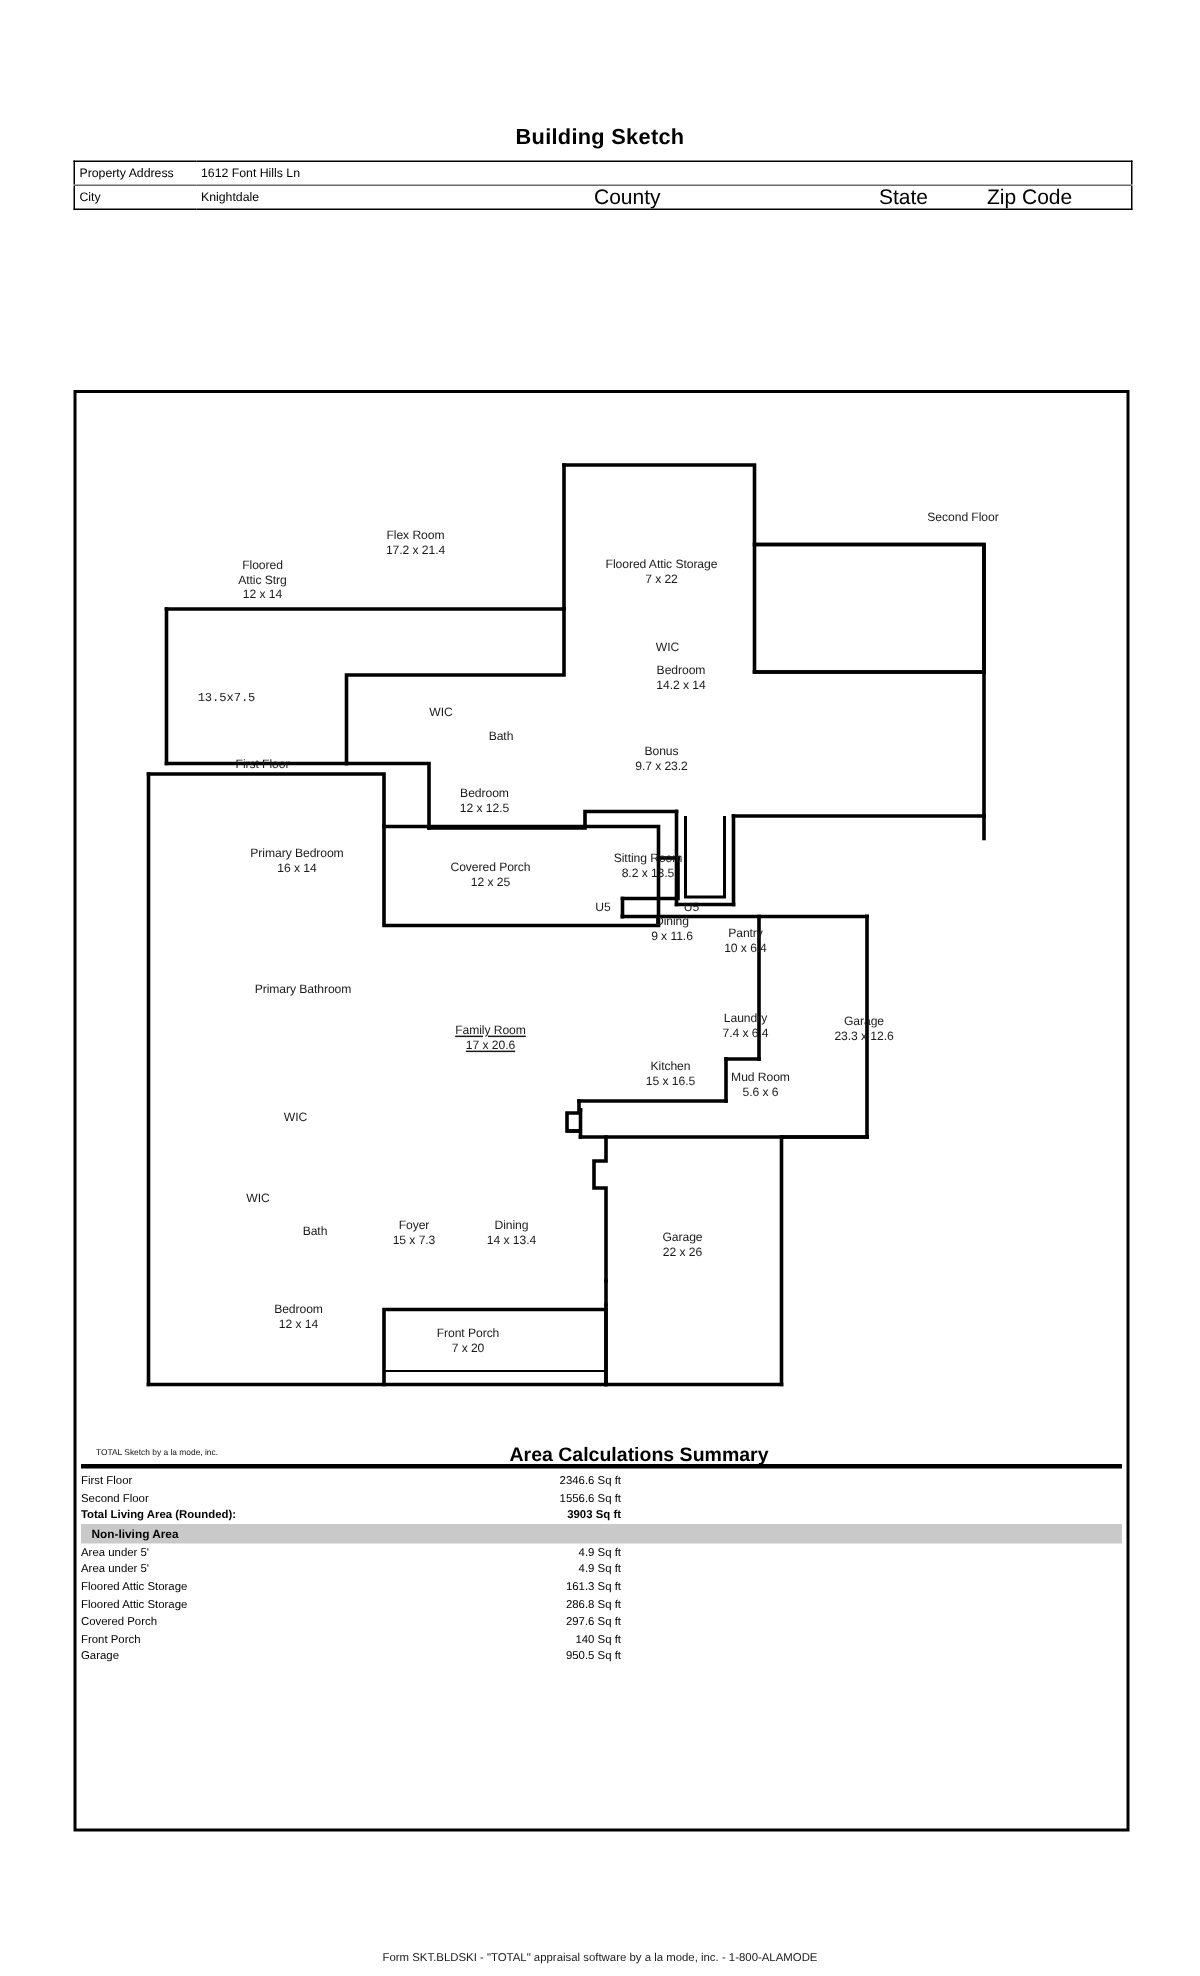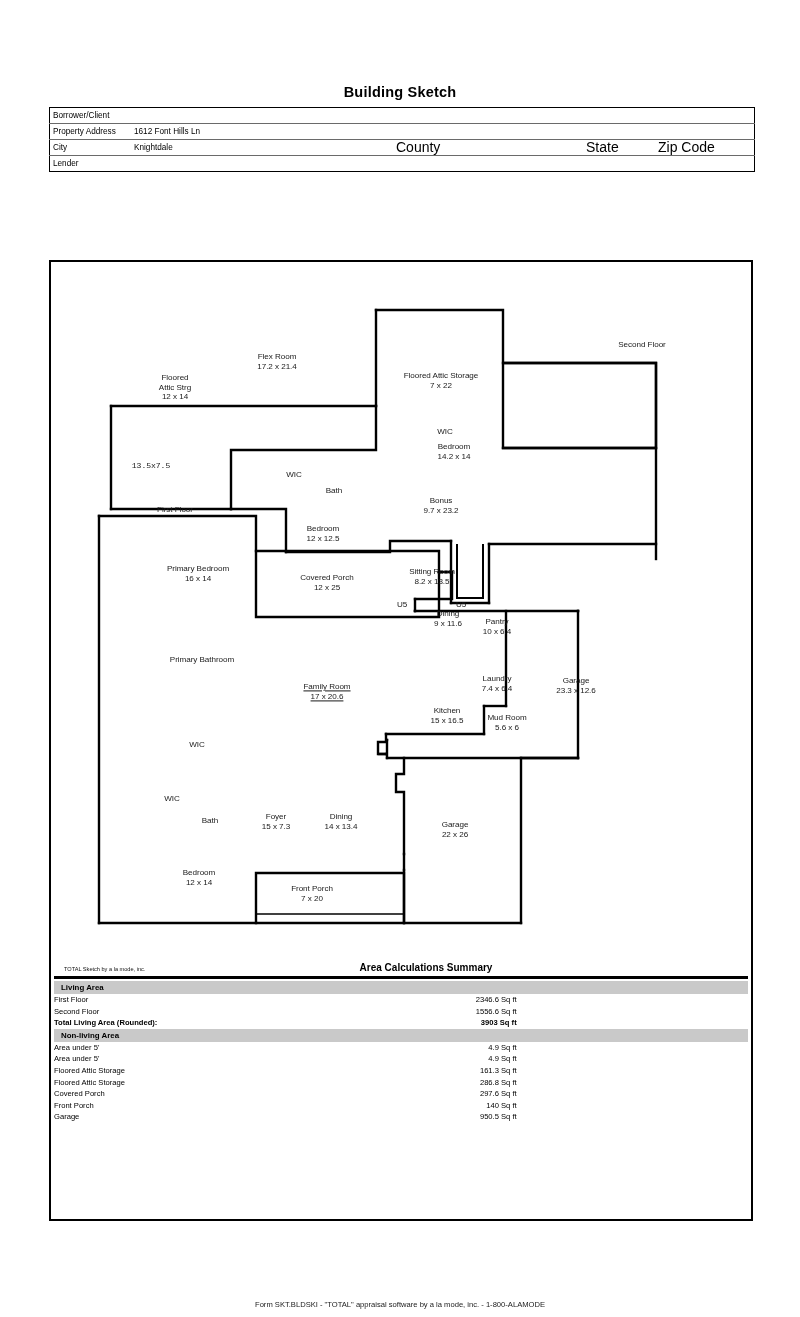--- a/index.html
+++ b/index.html
@@ -110,21 +110,21 @@
     left: 13px; top: 704px;
     font-size: 5.6px;
     color: #111;
     white-space: nowrap;
   }
   .calc-title {
     position: absolute;
     left: 0; top: 700px;
     width: 100%;
     text-align: center;
-    font-size: 10px;
+    font-size: 13px;
     font-weight: bold;
     padding-left: 50px;
     box-sizing: border-box;
   }
   .calc-rule {
     position: absolute;
     left: 3px; top: 714px;
     width: calc(100% - 6px);
     height: 2.6px;
     background: #000;
@@ -174,40 +174,32 @@
 </style>
 </head>
 <body>
 
 <div id="page">
 
   <div class="doc-title">Building Sketch</div>
 
   <table class="hdr-table">
     <tbody>
-        <tr>
-      <td class="hdr-lbl">Borrower/Client</td>
-      <td class="hdr-val"></td>
-    </tr>
     <tr>
       <td class="hdr-lbl">Property Address</td>
       <td class="hdr-val">1612 Font Hills Ln</td>
     </tr>
     <tr>
       <td class="hdr-lbl">City</td>
       <td class="hdr-val cellpair">
         <span>Knightdale</span>
         <span class="inline-lbl" style="left:265px;">County</span>
         <span class="inline-lbl" style="left:455px;">State</span>
         <span class="inline-lbl" style="left:527px;">Zip Code</span>
       </td>
-    </tr>
-    <tr>
-      <td class="hdr-lbl">Lender</td>
-      <td class="hdr-val"></td>
     </tr>
   </tbody>
     </table>
 
   <div class="sketch-frame">
 
     <div class="sketch-canvas">
       <svg width="699" height="956" viewBox="0 0 699 956" xmlns="http://www.w3.org/2000/svg">
         <g fill="none" stroke="#000000" stroke-width="2.4" stroke-linejoin="miter" stroke-linecap="square">
 
@@ -315,23 +307,20 @@
         <div class="fp-label" style="left: 148px; top: 616px;">Bedroom<br>12 x 14</div>
         <div class="fp-label" style="left: 261px; top: 632px;">Front Porch<br>7 x 20</div>
       </div>
 
     <div class="calc-wrap">
       <div class="sketch-credit">TOTAL Sketch by a la mode, inc.</div>
       <div class="calc-title">Area Calculations Summary</div>
       <div class="calc-rule"></div>
       <table class="calc-table">
         <tbody id="calc-body">
-            <tr class="section">
-              <td colspan="3" style="padding-left: 7px;">Living Area</td>
-            </tr>
             <tr>
               <td class="c-name">First Floor</td>
               <td class="c-val">2346.6 Sq ft</td>
               <td class="c-rest"></td>
             </tr>
             <tr>
               <td class="c-name">Second Floor</td>
               <td class="c-val">1556.6 Sq ft</td>
               <td class="c-rest"></td>
             </tr>

